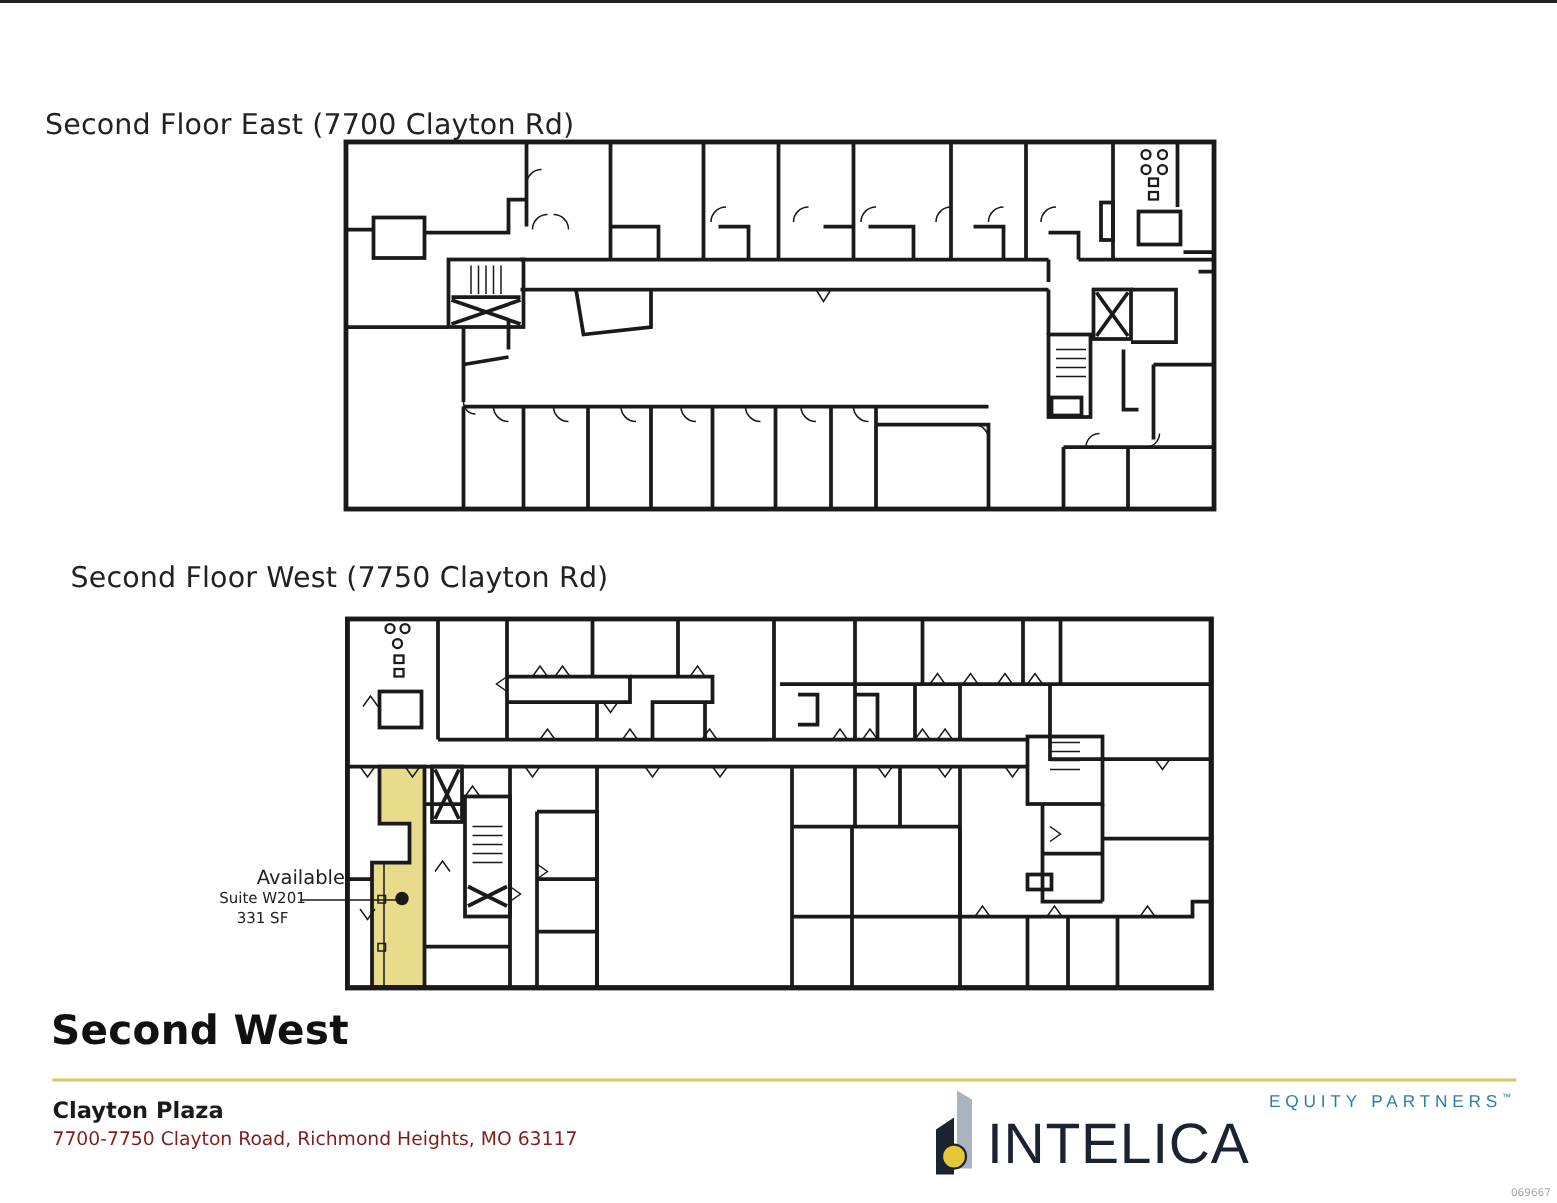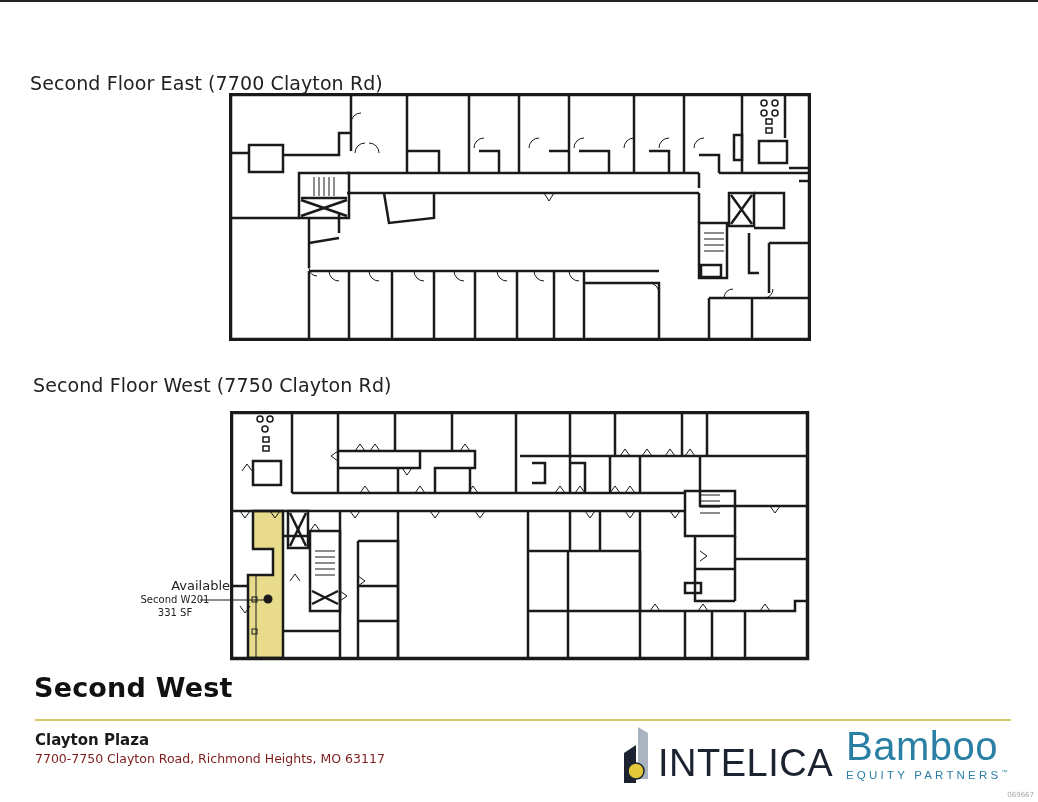--- a/index.html
+++ b/index.html
@@ -1,21 +1,21 @@
 <!DOCTYPE html>
 <html><head>
 <meta charset="utf-8">
 <style>
   html, body { margin: 0; padding: 0; background: #ffffff; }
   body { width: 1038px; height: 802px; position: relative; overflow: hidden;
          font-family: "DejaVu Sans", sans-serif; color: #1a1a1a; }
   .topline { position: absolute; left: 0; top: 0; width: 1038px; height: 2px; background: #222; }
   .section-title { position: absolute; font-size: 19px; color: #222; letter-spacing: 0.1px; white-space: nowrap; }
   #t-east { left: 30px; top: 47px; margin-top: 25px; }
-  #t-west { left: 33px; top: 374px; }
+  #t-west { left: 47px; top: 374px; }
   .plan { position: absolute; }
   #plan-east { left: 229px; top: 93px; }
   #plan-west { left: 230px; top: 411px; }
   .callout { position: absolute; left: 120px; top: 578px; width: 110px; text-align: center; color: #222; }
   .callout .avail { font-size: 13px; line-height: 15px; text-align: right; }
   .callout .suite { font-size: 10px; line-height: 13px; }
   .callout .sf { font-size: 10px; line-height: 13px; }
   .floor-heading { position: absolute; left: 34px; top: 672px; font-size: 27px; font-weight: bold; color: #111; letter-spacing: 0.2px; white-space: nowrap; }
   .rule { position: absolute; left: 35px; top: 719px; width: 976px; height: 1.5px; background: #d8c86a; }
   .prop-name { position: absolute; left: 35px; top: 731px; font-size: 15px; font-weight: bold; color: #1a1a1a; white-space: nowrap; }
@@ -288,37 +288,36 @@
       <rect x="33" y="35" width="6" height="5"></rect>
   </g>
 </svg>
 
 <svg style="position:absolute;left:200px;top:595px" width="70" height="10">
   <line x1="0" y1="5" x2="66" y2="5" stroke="#1a1a1a" stroke-width="1"></line>
 </svg>
 
 <div class="callout">
   <div class="avail">Available</div>
-  <div class="suite">Second W201</div>
+  <div class="suite">Suite W201</div>
   <div class="sf">331  SF</div>
 </div>
 
 <div class="floor-heading">Second West</div>
 <div class="rule"></div>
 
 <div class="prop-name">Clayton Plaza</div>
 <div class="prop-addr">7700-7750 Clayton Road, Richmond Heights, MO 63117</div>
 
 <div class="intelica">
   <svg class="intelica-mark" width="34" height="58" viewBox="0 0 34 58">
     <polygon points="16,0 26,6 26,52 16,52" fill="#a9b4c0"></polygon>
     <polygon points="2,26 14,18 14,56 2,56" fill="#1b2230"></polygon>
     <circle cx="14" cy="44" r="8" fill="#e3c93a" stroke="#1b2230" stroke-width="1.5"></circle>
   </svg>
   <span class="intelica-text">INTELICA</span>
 </div>
 
 <div class="bamboo">
-  <div class="bamboo-word">Bamboo</div>
   <div class="bamboo-sub"><span>EQUITY PARTNERS</span><sup>™</sup></div>
 </div>
 
 <div class="docid">069667</div>
 
 </body></html>

